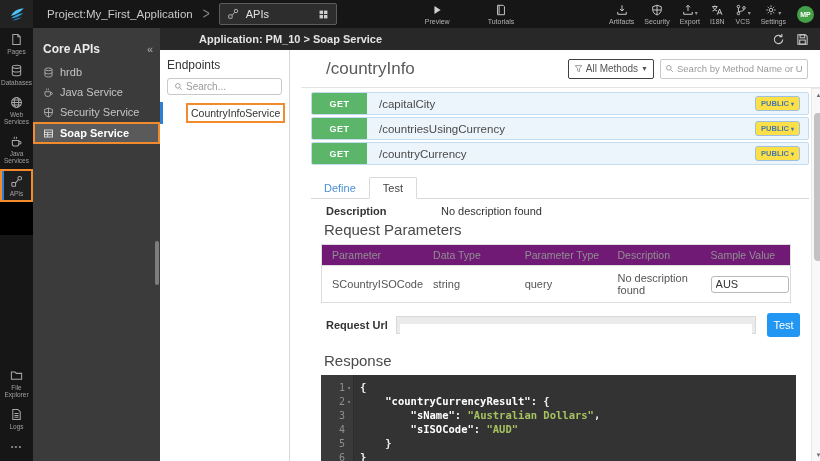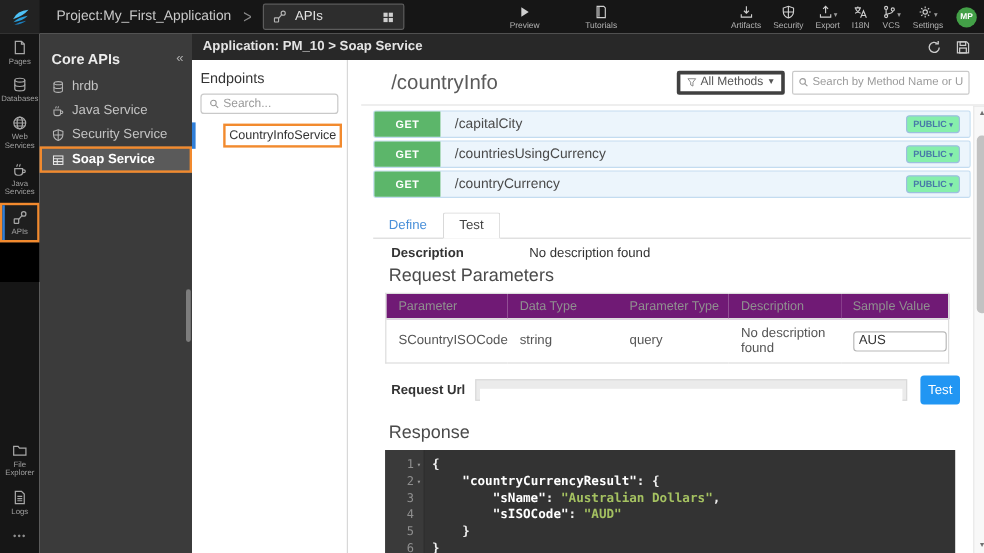--- a/index.html
+++ b/index.html
@@ -58,21 +58,21 @@
              font-size:11px;cursor:pointer;white-space:nowrap;text-align:center;}
   .core-item .icn{width:11px;height:11px;color:#b5b5b5;flex:none;}
   .core-item.active{background:#5a5a5a;border:2px solid var(--orange);color:#fff;font-weight:bold;
                     height:22px;padding-left:8px;}
   .core-item.active .icn{color:#e8e8e8;}
   .core-thumb{position:absolute;right:1px;top:213px;width:4px;height:44px;background:#7d7d7d;border-radius:2px;}
 
   
   .app-header{position:absolute;left:160px;top:28px;width:660px;height:22px;background:var(--hdr-bg);
               display:flex;align-items:center;}
-  .app-breadcrumb{color:#e4e4e4;font-size:11px;font-weight:bold;margin-left:9px;white-space:nowrap;}
+  .app-breadcrumb{color:#e4e4e4;font-size:11px;font-weight:bold;margin-left:39px;white-space:nowrap;}
   .app-hdr-icons{margin-left:auto;display:flex;align-items:center;gap:11px;padding-right:11px;}
   .app-hdr-icons .icn{width:13px;height:13px;color:#cccccc;cursor:pointer;}
 
   
   .ep-panel{position:absolute;left:160px;top:50px;width:130px;height:411px;background:#fff;
             border-right:1px solid #d8d8d8;}
   .ep-title{font-size:12px;color:#333;padding:8px 8px 6px 7px;}
   .ep-search{height:17px;margin:0 7px 7px 7px;border:1px solid #c9c9c9;border-radius:3px;
              display:flex;align-items:center;background:#fff;padding:0 3px;}
   .ep-search .icn{width:9px;height:9px;color:#999;flex:none;margin:0 3px;}
@@ -83,42 +83,42 @@
   .ep-item.active::before{content:"";position:absolute;left:0;top:0;bottom:0;width:3px;background:var(--blue);}
   .ep-label-box{margin-left:26px;border:2px solid var(--orange);padding:2px 3px;font-size:10.5px;
                 color:#333;white-space:nowrap;background:#fff;}
 
   
   .main{position:absolute;left:301px;top:50px;width:530px;height:411px;background:#fff;}
   .svc-header{height:38px;border-bottom:1px solid #e3e3e3;display:flex;align-items:center;
               padding:0 23px 0 25px;}
   .svc-title{font-size:17px;color:#5a5a5a;}
   .svc-controls{margin-left:auto;display:flex;align-items:center;gap:6px;}
-  .filter-btn{height:20px;border:3px solid #404040;border-radius:2px;background:#fff;display:flex;
+  .filter-btn{height:20px;border:1px solid #404040;border-radius:2px;background:#fff;display:flex;
               align-items:center;gap:3px;padding:0 5px;font-size:10px;color:#555;cursor:pointer;
               font-family:"Liberation Sans",sans-serif;}
   .filter-btn .icn{width:9px;height:9px;color:#777;}
   .filter-caret{font-size:7px;color:#555;}
   .m-search{height:20px;width:148px;border:1px solid #c9c9c9;border-radius:2px;background:#fff;
             display:flex;align-items:center;padding:0 4px;}
   .m-search .icn{width:9px;height:9px;color:#999;flex:none;margin-right:3px;}
   .m-search input{border:none;outline:none;width:100%;font-size:9.5px;color:#555;
                   font-family:"Liberation Sans",sans-serif;}
   .m-search input::placeholder{color:#9a9a9a;}
 
   .content{position:absolute;left:0;top:38px;right:22px;bottom:0;padding-left:10px;overflow:hidden;}
 
   .methods{margin-top:4px;}
   .method-row{height:23px;display:flex;align-items:center;background:#ecf5fc;border:1px solid #c3dcf0;
               border-radius:2px;margin-bottom:2px;cursor:pointer;}
   .verb-badge{width:55px;height:100%;background:var(--get-green);color:#fff;font-size:9px;font-weight:bold;
               letter-spacing:.5px;display:flex;align-items:center;justify-content:center;
               border-radius:1px 0 0 1px;flex:none;}
   .method-path{font-size:11.5px;color:#4a4a4a;margin-left:12px;flex:1;}
-  .public-btn{margin-right:8px;height:15px;border:1px solid #9cc0de;border-radius:3px;background:#86efac;
+  .public-btn{margin-right:8px;height:15px;border:1px solid #9cc0de;border-radius:3px;background:#fde047;
               color:#4778a8;font-size:7.5px;font-weight:bold;display:flex;align-items:center;gap:2px;
               padding:0 5px;cursor:pointer;font-family:"Liberation Sans",sans-serif;}
   .pub-caret{font-size:6px;}
 
   .tabbar{margin-top:13px;height:21px;border-bottom:1px solid #d9d9d9;display:flex;align-items:flex-end;}
   .tab{font-size:11px;padding:4px 13px;cursor:pointer;color:#4a90d9;}
   .tab.active{background:#fff;border:1px solid #d9d9d9;border-bottom:1px solid #fff;margin-bottom:-1px;
               border-radius:2px 2px 0 0;color:#444;}
 
   .desc-row{margin:6px 0 0 15px;display:flex;font-size:11px;color:#333;}

